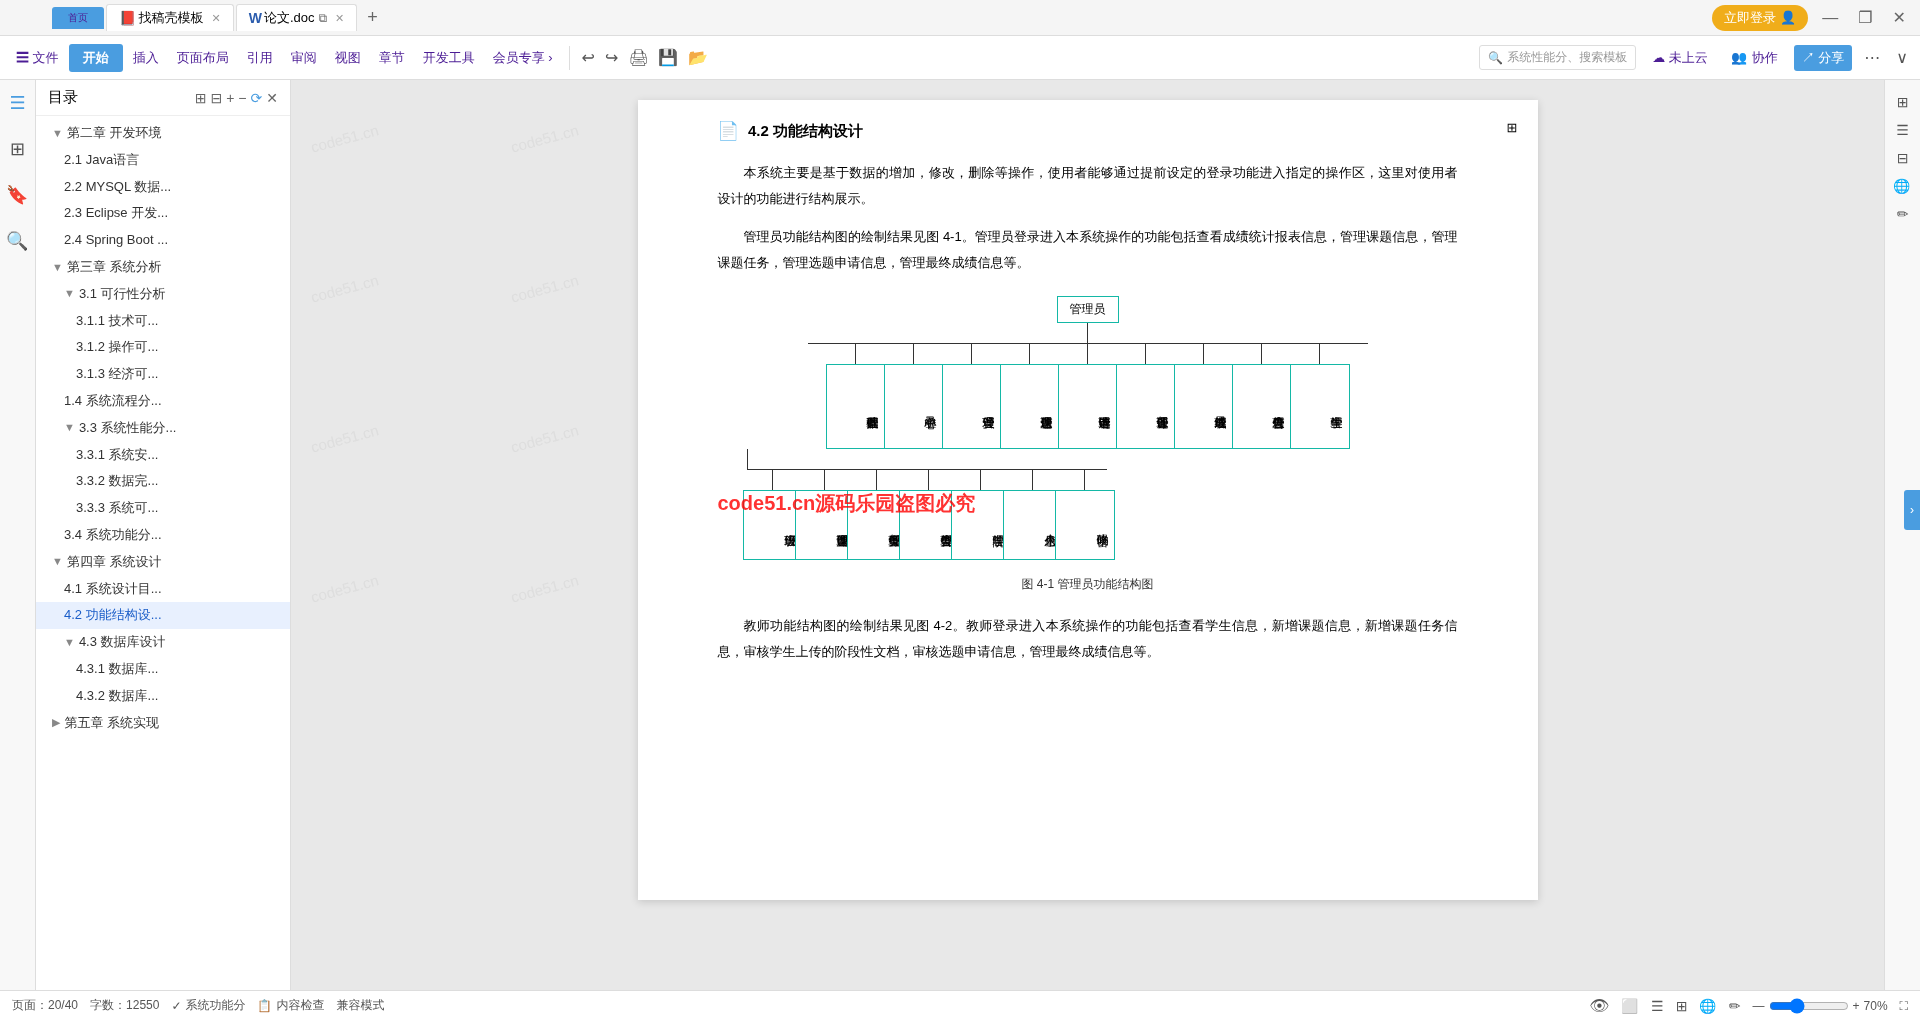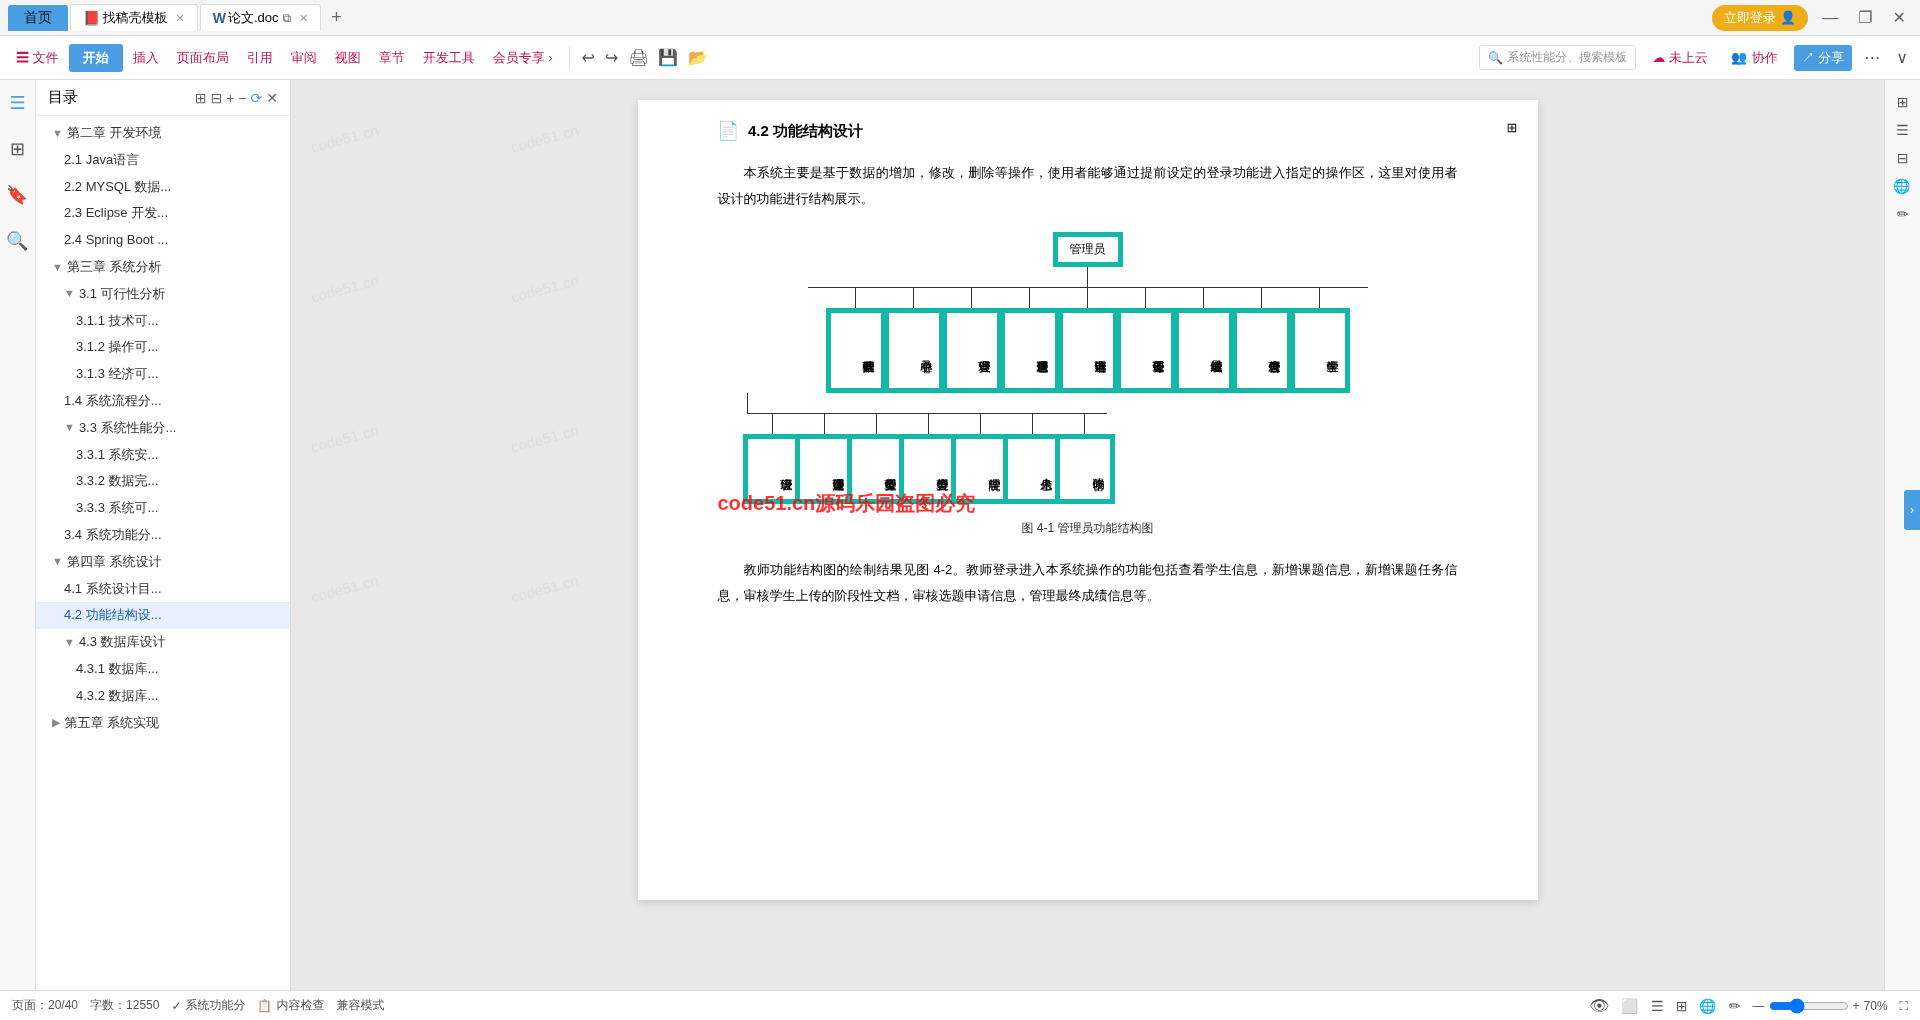--- a/index.html
+++ b/index.html
@@ -4,22 +4,22 @@
   <style>
     * { margin: 0; padding: 0; box-sizing: border-box; }
     body { font-family: 'Microsoft YaHei', SimSun, Arial, sans-serif; font-size: 13px; background: #f0f0f0; width: 1920px; height: 1020px; overflow: hidden; }
 
     
     .title-bar {
       display: flex; align-items: center; height: 36px; background: #f5f5f5;
       border-bottom: 1px solid #ddd; padding: 0 8px; user-select: none;
     }
     .tab-home {
-      background: #4a9de0; color: #0f172a; padding: 4px 16px; border-radius: 3px 3px 0 0;
-      font-size: 14px; cursor: pointer; margin-right: 2px;
+      background: #4a9de0; color: #4c1d95; padding: 4px 16px; border-radius: 3px 3px 0 0;
+      font-size: 10px; cursor: pointer; margin-right: 2px; margin-left: 44px;
     }
     .tab-item {
       display: flex; align-items: center; background: white; border: 1px solid #ddd;
       border-bottom: none; border-radius: 3px 3px 0 0; padding: 4px 12px;
       font-size: 13px; cursor: pointer; margin-right: 2px; position: relative;
     }
     .tab-icon { margin-right: 6px; font-size: 14px; }
     .tab-close { margin-left: 8px; color: #999; font-size: 11px; cursor: pointer; }
     .tab-add { background: none; border: none; font-size: 18px; color: #666; cursor: pointer; padding: 0 8px; }
     .title-bar-right {
@@ -29,21 +29,21 @@
       background: #f0ad1a; color: white; border: none; border-radius: 15px;
       padding: 4px 12px; font-size: 13px; cursor: pointer; display: flex; align-items: center; gap: 4px;
     }
     .win-btn { font-size: 16px; color: #666; cursor: pointer; padding: 0 6px; }
 
     
     .toolbar {
       display: flex; align-items: center; height: 44px; background: white;
       border-bottom: 1px solid #ddd; padding: 0 8px; gap: 4px;
     }
-    .toolbar-item { padding: 4px 8px; cursor: pointer; font-size: 13px; color: #be185d; border-radius: 3px; }
+    .toolbar-item { padding: 4px 8px; cursor: pointer; font-size: 13px; color: #4c1d95; border-radius: 3px; }
     .toolbar-start {
       background: #4a9de0; color: white; padding: 5px 14px; border-radius: 3px;
       font-size: 13px; cursor: pointer; font-weight: bold;
     }
     .toolbar-divider { width: 1px; height: 24px; background: #ddd; margin: 0 4px; }
     .toolbar-search {
       display: flex; align-items: center; border: 1px solid #ddd; border-radius: 3px;
       padding: 3px 8px; font-size: 12px; color: #666; cursor: pointer; margin-left: auto;
     }
     .toolbar-icon { font-size: 16px; color: #555; cursor: pointer; padding: 2px 4px; }
@@ -89,21 +89,21 @@
     }
     .doc-page {
       background: white; width: 900px; min-height: 800px;
       box-shadow: 0 2px 8px rgba(0,0,0,0.15); position: relative;
       padding: 60px 80px; margin-bottom: 20px;
     }
     .doc-para { font-size: 13px; line-height: 2; text-indent: 2em; margin-bottom: 12px; text-align: justify; }
     .doc-figure { text-align: center; margin: 20px 0; }
     .doc-figure-caption { font-size: 12px; color: #333; margin-top: 8px; }
     .org-box {
-      border: 5px solid #14b8a6; padding: 4px 12px; font-size: 12px;
+      border: 1px solid #14b8a6; padding: 4px 12px; font-size: 12px;
       background: white; min-width: 60px; text-align: center;
     }
 
     
     .right-panel {
       width: 36px; background: #f8f8f8; border-left: 1px solid #ddd;
       display: flex; flex-direction: column; align-items: center; padding: 8px 0;
     }
     .right-btn {
       width: 28px; height: 28px; display: flex; align-items: center; justify-content: center;
@@ -299,20 +299,21 @@
 
       <div style="position:absolute; top:20px; left:80px; display:flex; align-items:center; gap:8px;">
         <span style="font-size:18px; color:#555;">📄</span>
         <span style="font-size:15px; font-weight:bold;">4.2 功能结构设计</span>
       </div>
 
       <div style="position:absolute; top:20px; right:20px;">⊞</div>
 
       <div style="">
         <p class="doc-para">本系统主要是基于数据的增加，修改，删除等操作，使用者能够通过提前设定的登录功能进入指定的操作区，这里对使用者设计的功能进行结构展示。</p>
+        <p class="doc-para">管理员功能结构图的绘制结果见图 4-1。管理员登录进入本系统操作的功能包括查看成绩统计报表信息，管理课题信息，管理课题任务，管理选题申请信息，管理最终成绩信息等。</p>
       </div>
 
       <div class="doc-figure">
 
         <div style="display:flex; justify-content:center; margin-bottom:0;">
           <div class="org-box">管理员</div>
         </div>
 
         <div style="display:flex; justify-content:center;">
           <div style="width:1px; height:20px; background:#333;"></div>

